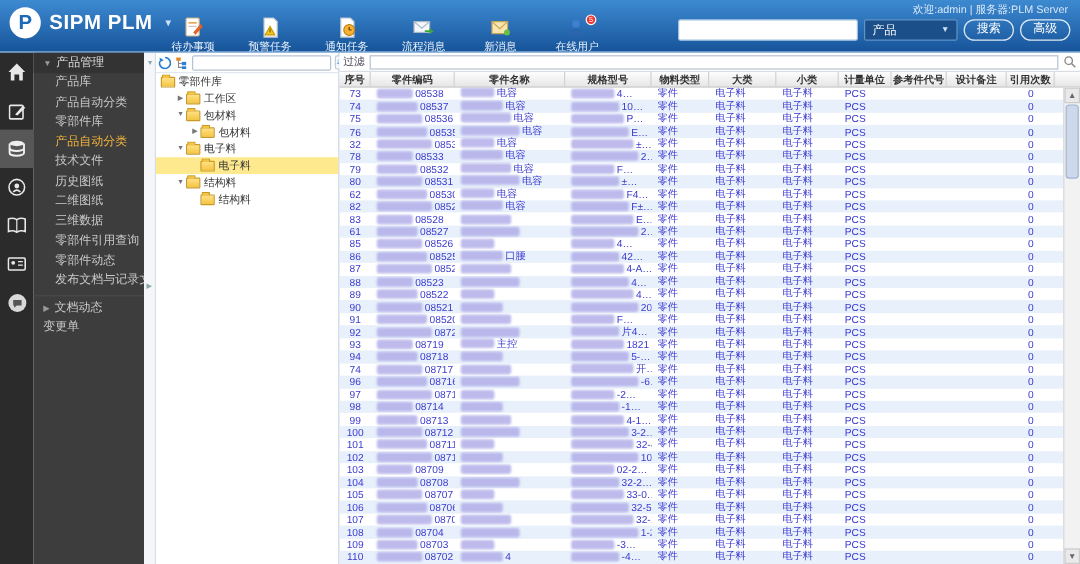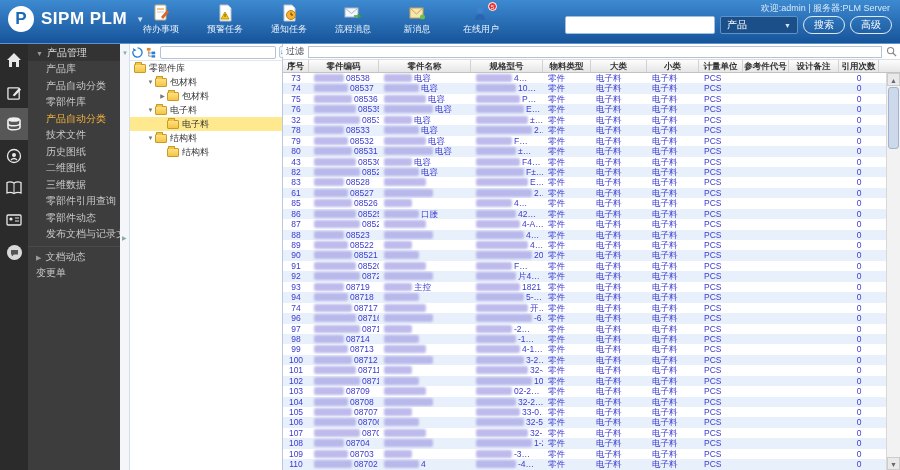--- a/index.html
+++ b/index.html
@@ -5,21 +5,21 @@
   *{margin:0;padding:0;box-sizing:border-box;font-family:"Liberation Sans",sans-serif;}
   html,body{width:900px;height:470px;overflow:hidden;background:#fff;}
   
   .header{position:absolute;left:0;top:0;width:900px;height:44px;
     background:linear-gradient(#3d8ad1,#17549a);border-bottom:1px solid #5a95cf;color:#fff;}
   .logo-area{position:absolute;left:8px;top:6px;display:flex;align-items:center;gap:7px;}
   .logo-circle{width:26px;height:26px;border-radius:50%;background:#fff;color:#1a6ab8;
     font-weight:bold;font-size:17px;display:flex;align-items:center;justify-content:center;}
   .logo-title{font-size:17px;font-weight:bold;letter-spacing:.5px;}
   .logo-caret{font-size:8px;color:#cfe3f5;margin-left:2px;}
-  .hdr-toolbar{position:absolute;left:135px;top:4px;display:flex;gap:12px;}
+  .hdr-toolbar{position:absolute;left:135px;top:14px;display:flex;gap:12px;}
   .hbtn{width:52px;display:flex;flex-direction:column;align-items:center;gap:1px;cursor:pointer;position:relative;}
   .hbtn .cap{font-size:9px;color:#eaf3fc;white-space:nowrap;}
   .badge{position:absolute;top:-2px;right:10px;width:9px;height:9px;border-radius:50%;
     background:#e33;border:1px solid #fff;font-size:6px;color:#fff;text-align:center;line-height:8px;}
   .welcome{position:absolute;right:10px;top:2px;font-size:9px;color:#d7e8f8;}
   .search-row{position:absolute;right:8px;top:16px;display:flex;align-items:center;gap:5px;}
   .search-input{width:150px;height:18px;border:1px solid #9dc0e0;border-radius:2px;background:#fff;
     font-size:10px;padding:0 4px;color:#333;}
   .cat-select{height:18px;width:78px;background:#1b4f8a;border:1px solid #5f93c6;border-radius:2px;
     color:#fff;font-size:10px;display:flex;align-items:center;justify-content:space-between;padding:0 6px;cursor:pointer;}
@@ -64,21 +64,21 @@
   
   .main{position:absolute;left:283px;top:44px;width:617px;height:426px;background:#fff;}
   .filterbar{height:16px;display:flex;align-items:center;gap:4px;padding:0 3px;border-bottom:1px solid #d9dee5;}
   .filterbar .flabel{font-size:9px;color:#445;flex:none;}
   .filter-input{flex:1;height:12px;border:1px solid #b5c2d2;font-size:8px;padding:0 3px;}
   .thead{height:13px;display:flex;background:linear-gradient(#fdfdfd,#e6e6e6);
     border-bottom:1px solid #c3c3c3;}
   .th{font-size:8.5px;font-weight:bold;color:#333;text-align:center;line-height:12px;
     border-right:1px solid #d2d2d2;overflow:hidden;white-space:nowrap;flex:none;cursor:pointer;}
   .tbody{position:absolute;left:0;top:29px;width:603px;height:397px;overflow:hidden;}
-  .trow{height:10.45px;display:flex;cursor:pointer;}
+  .trow{height:10.45px;display:flex;align-items:center;cursor:pointer;}
   .trow:nth-child(even){background:#e8f0fb;}
   .td{font-size:8.5px;color:#3a3ad0;white-space:nowrap;overflow:hidden;flex:none;padding-left:5px;}
   .td.ctr{text-align:center;padding-left:0;}
   .mask{display:inline-block;height:8px;border-radius:2px;background:#aeabe8;opacity:.8;
     filter:blur(1px);vertical-align:-1px;margin-right:2px;}
   
   .vscroll{position:absolute;right:0;top:29px;width:14px;height:397px;background:#f2f2f2;
     border-left:1px solid #d8d8d8;}
   .sarrow{height:13px;font-size:7px;color:#667;text-align:center;line-height:13px;
     background:#e9e9e9;border:1px solid #ccc;cursor:pointer;}
@@ -281,20 +281,25 @@
     <input class="tree-input" value="" style="">
     <span class="mini-btn b">↓</span>
     <span class="mini-btn o">↑</span>
   </div>
   <div class="tnode" style="padding-left:4px;">
     <span class="folder"></span>
     <span class="tl">零部件库</span>
   </div>
   <div>
       <div class="tnode" style="padding-left:16px">
+        <span class="tw">▶</span>
+        <span class="folder"></span>
+        <span class="tl">工作区</span>
+      </div>
+      <div class="tnode" style="padding-left:16px">
         <span class="tw">▼</span>
         <span class="folder"></span>
         <span class="tl">包材料</span>
       </div>
       <div class="tnode" style="padding-left:28px">
         <span class="tw">▶</span>
         <span class="folder"></span>
         <span class="tl">包材料</span>
       </div>
       <div class="tnode" style="padding-left:16px">
@@ -443,21 +448,21 @@
         <div class="td" style="width:72px"><span class="mask" style="width:40px"></span>±…</div>
         <div class="td" style="width:48px">零件</div>
         <div class="td" style="width:56px">电子料</div>
         <div class="td" style="width:52px">电子料</div>
         <div class="td" style="width:44px">PCS</div>
         <div class="td" style="width:46px"></div>
         <div class="td" style="width:50px"></div>
         <div class="td ctr" style="width:40px">0</div>
       </div>
       <div class="trow">
-        <div class="td ctr" style="width:26px">43</div>
+        <div class="td ctr" style="width:26px">62</div>
         <div class="td" style="width:70px"><span class="mask" style="width:42px"></span>08530</div>
         <div class="td" style="width:92px"><span class="mask" style="width:28px"></span>电容</div>
         <div class="td" style="width:72px"><span class="mask" style="width:44px"></span>F4…</div>
         <div class="td" style="width:48px">零件</div>
         <div class="td" style="width:56px">电子料</div>
         <div class="td" style="width:52px">电子料</div>
         <div class="td" style="width:44px">PCS</div>
         <div class="td" style="width:46px"></div>
         <div class="td" style="width:50px"></div>
         <div class="td ctr" style="width:40px">0</div>

